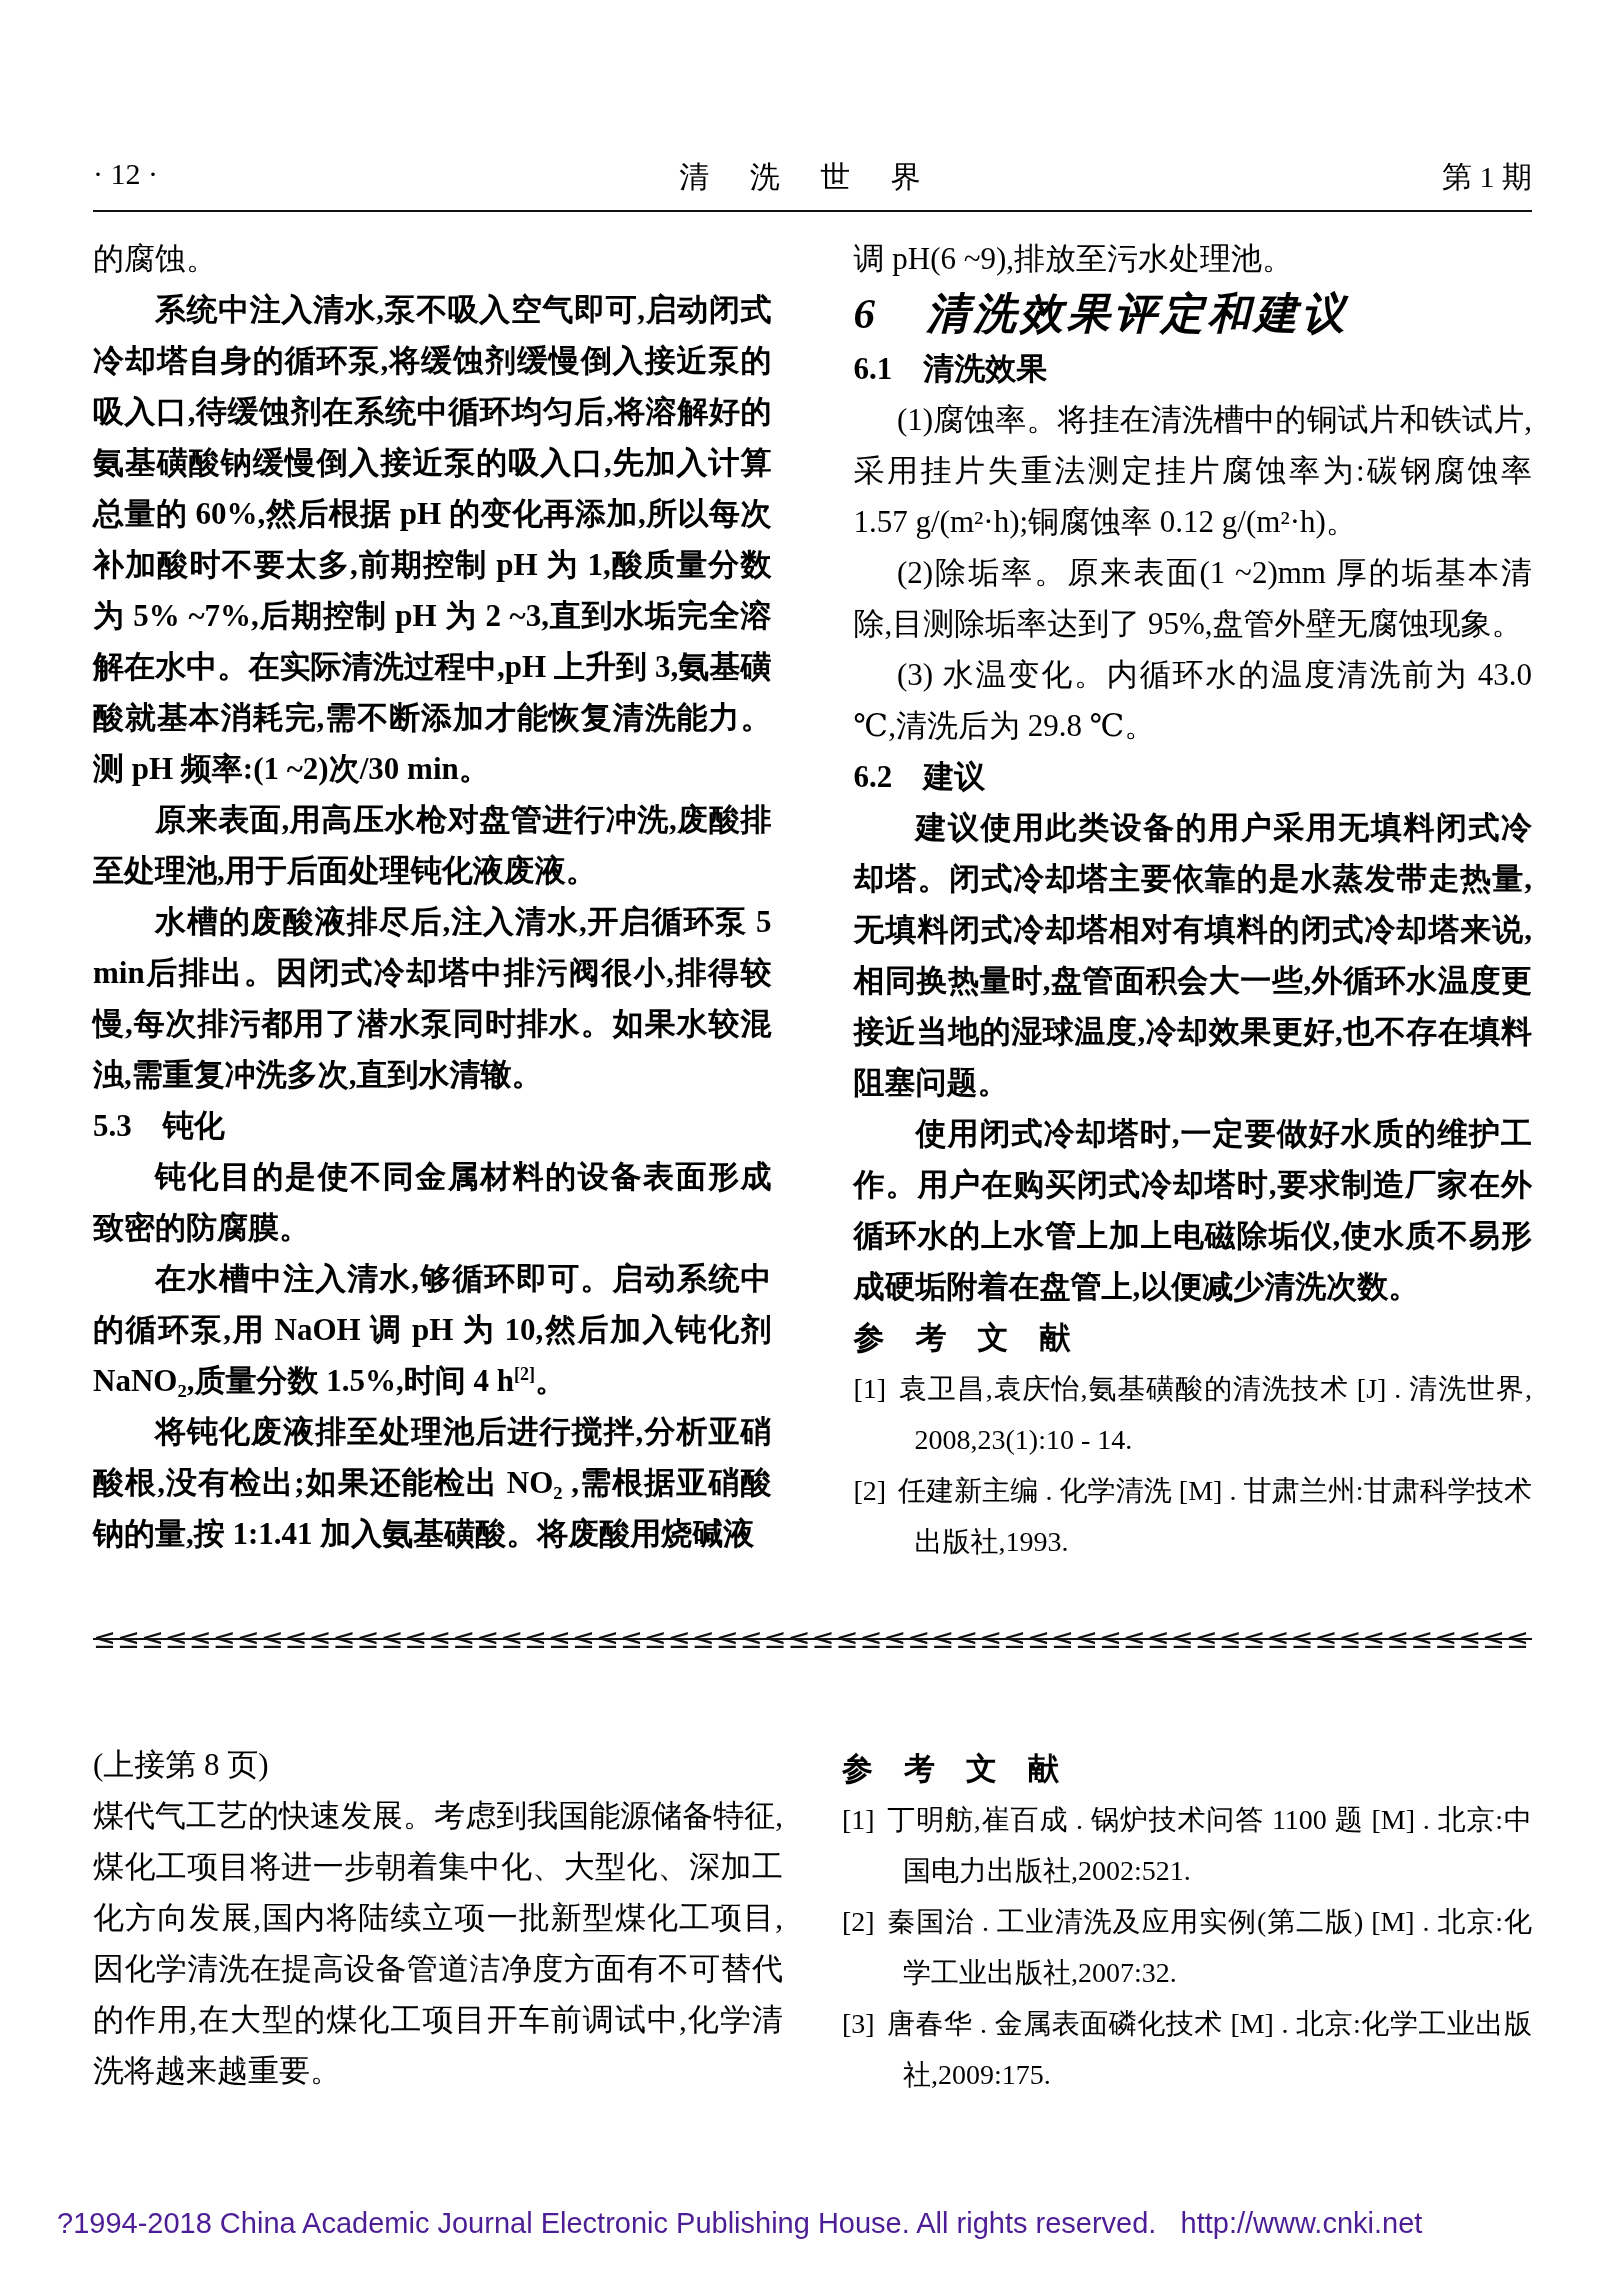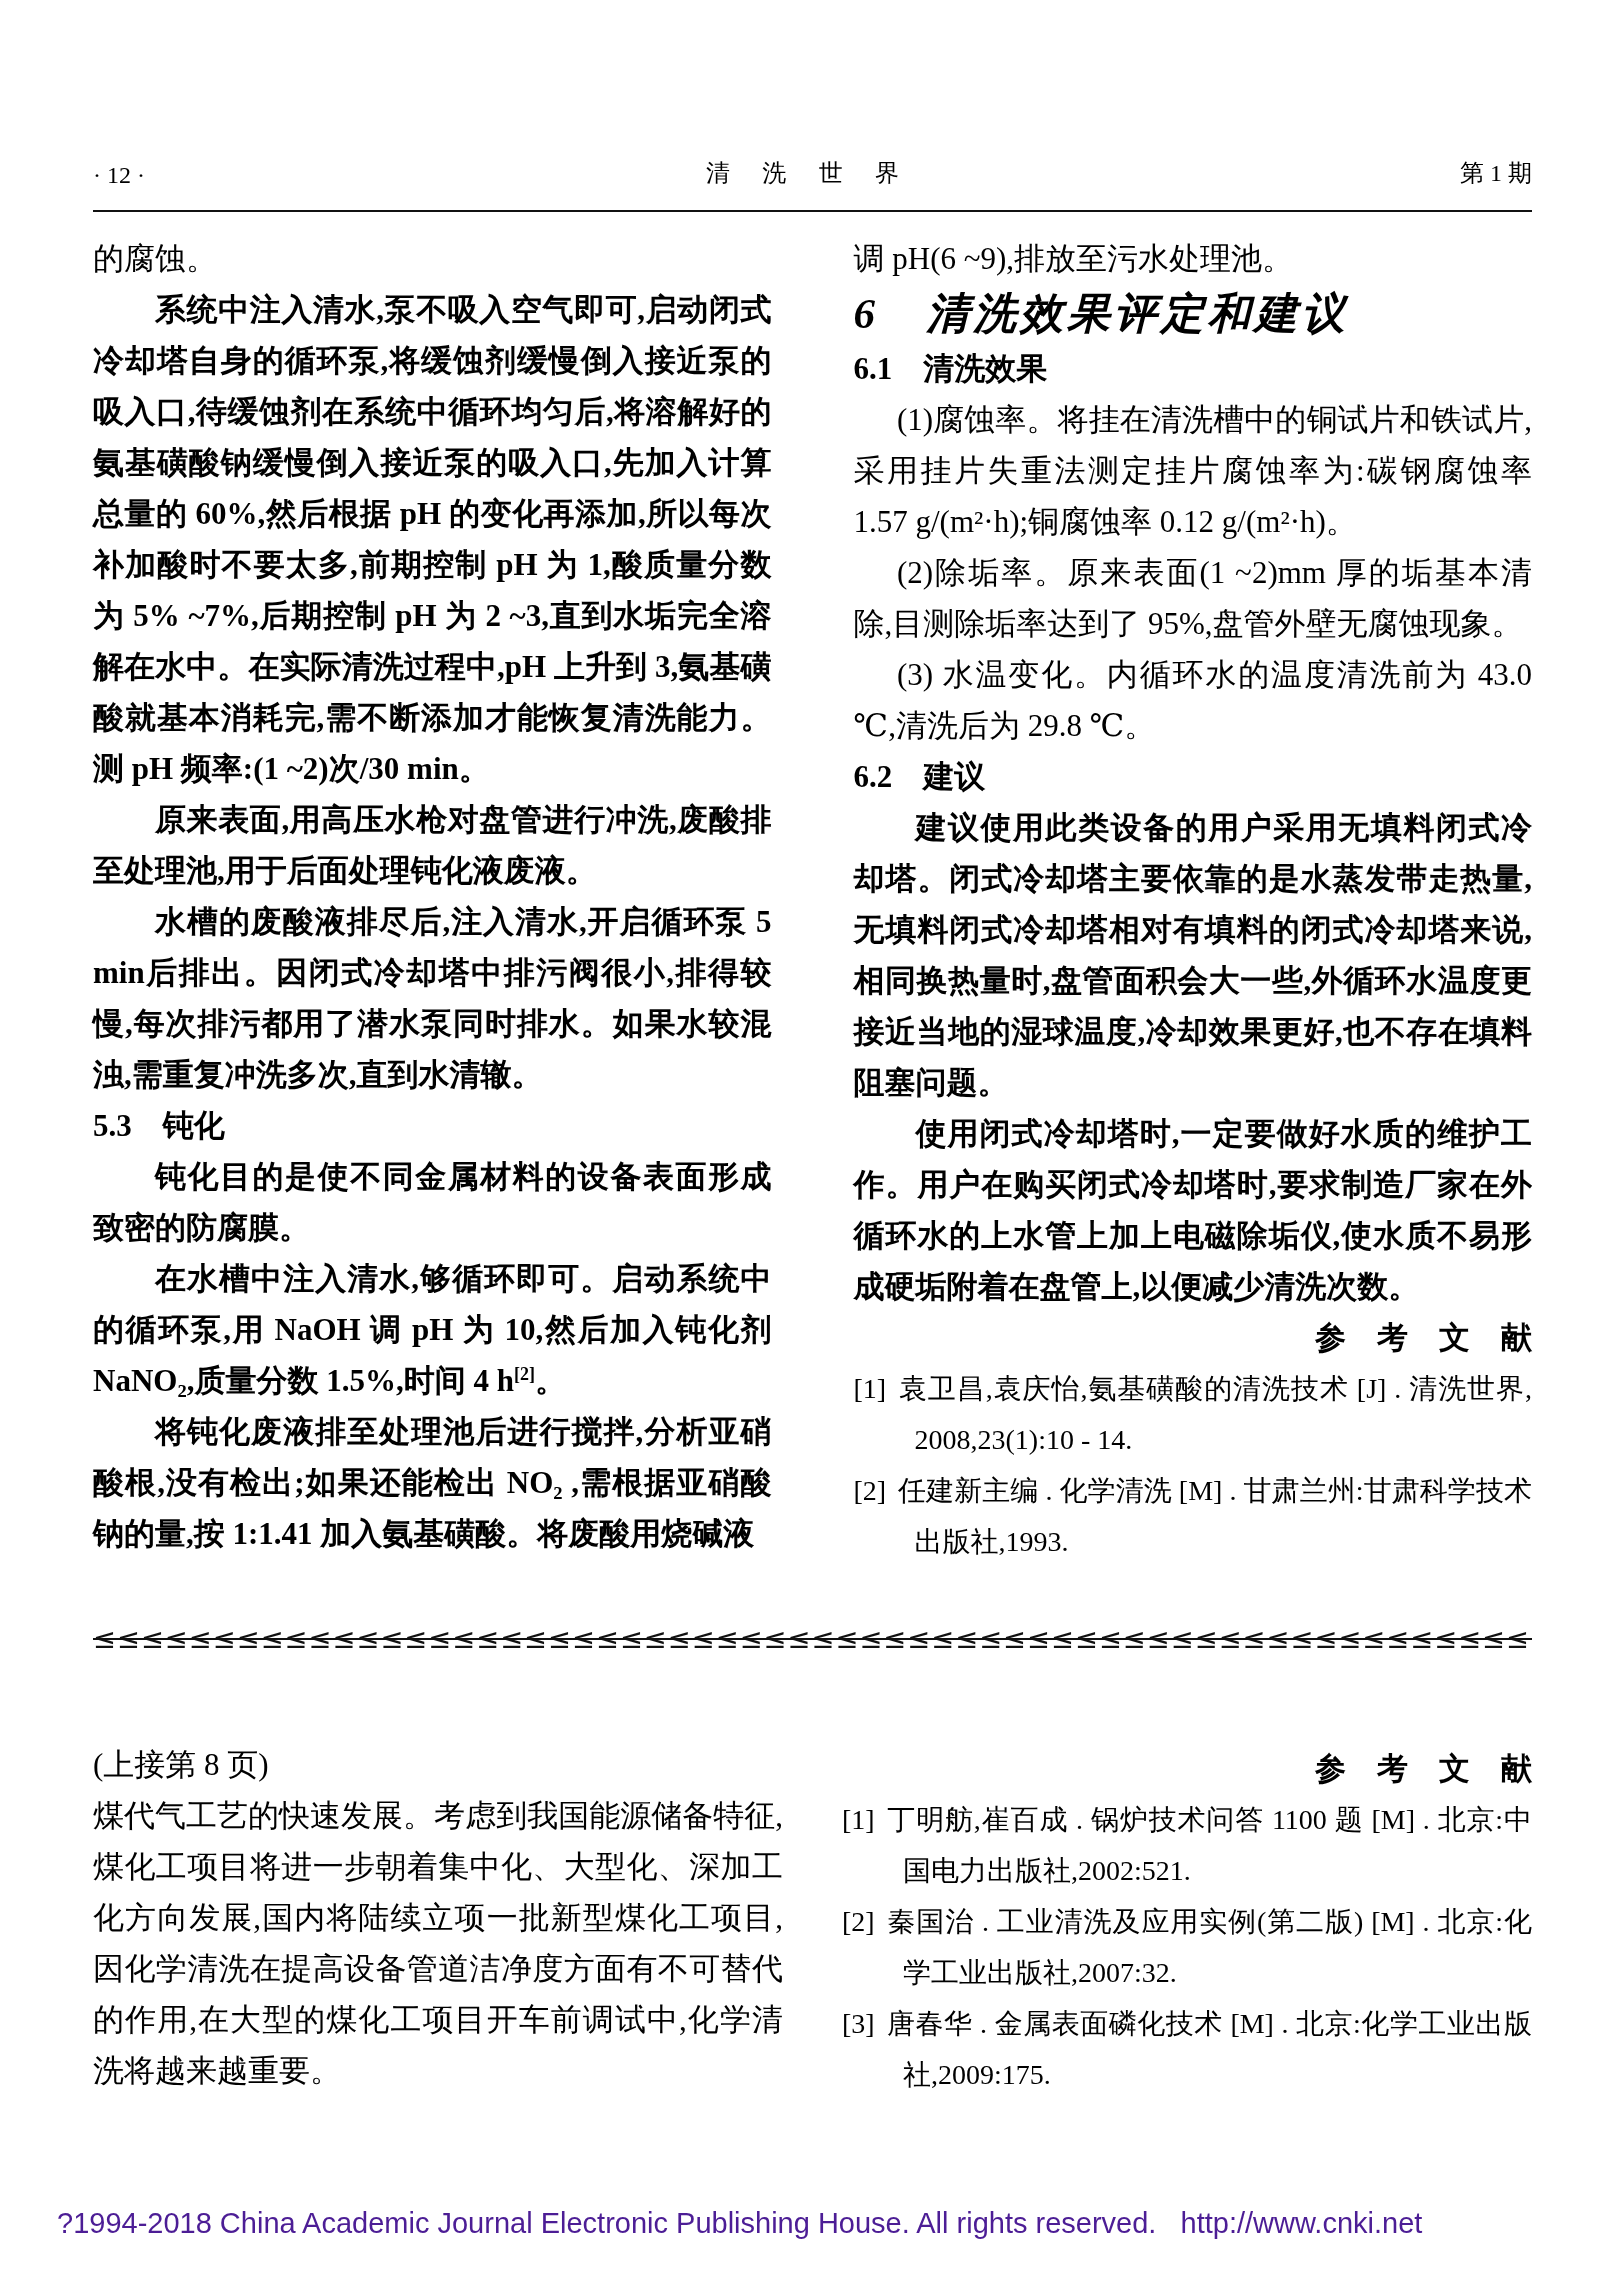--- a/index.html
+++ b/index.html
@@ -7,22 +7,22 @@
     position:relative;
     width:1621px;height:2293px;
     background:#ffffff;
     font-family:"Liberation Serif","DejaVu Serif",serif;
     color:#000;
     overflow:hidden;
   }
   
   .header{
     position:absolute;left:93px;top:157px;width:1439px;
-    display:flex;justify-content:space-between;align-items:flex-end;
-    font-size:24px;
+    display:flex;justify-content:space-between;align-items:flex-start;
+    font-size:30px;
     gap:48px;
   }
   .header .jtitle{letter-spacing:0.55em;text-indent:0.55em;}
   .rule{
     position:absolute;left:93px;top:210px;width:1439px;
     border-top:2px solid #111;
   }
   
   .cols{
     position:absolute;left:93px;top:233px;width:1439px;
@@ -34,21 +34,21 @@
   p.ind15{text-indent:1.4em;}
   .h-sub{font-weight:bold;}
   .h-sub .ht{margin-left:1em;}
   .h-big{
     font-weight:bold;font-size:43px;line-height:59px;
     margin:23.5px 0 25.5px 0;letter-spacing:3.9px;font-style:italic;
   }
   .h-big .ht{margin-left:1.1em;}
   .sup{font-size:0.58em;vertical-align:super;line-height:0;}
   .ref-head{
-    text-align:right;font-weight:bold;font-size:31px;
+    text-align:left;font-weight:bold;font-size:31px;
     margin:25.5px 0 21.6px 0;
   }
   .ref{
     font-size:28px;line-height:51px;
     padding-left:61px;text-indent:-61px;
     text-align:justify;margin:0;
   }
   .ref .ref-marker{margin-right:11.8px;}
   
   .divider{

